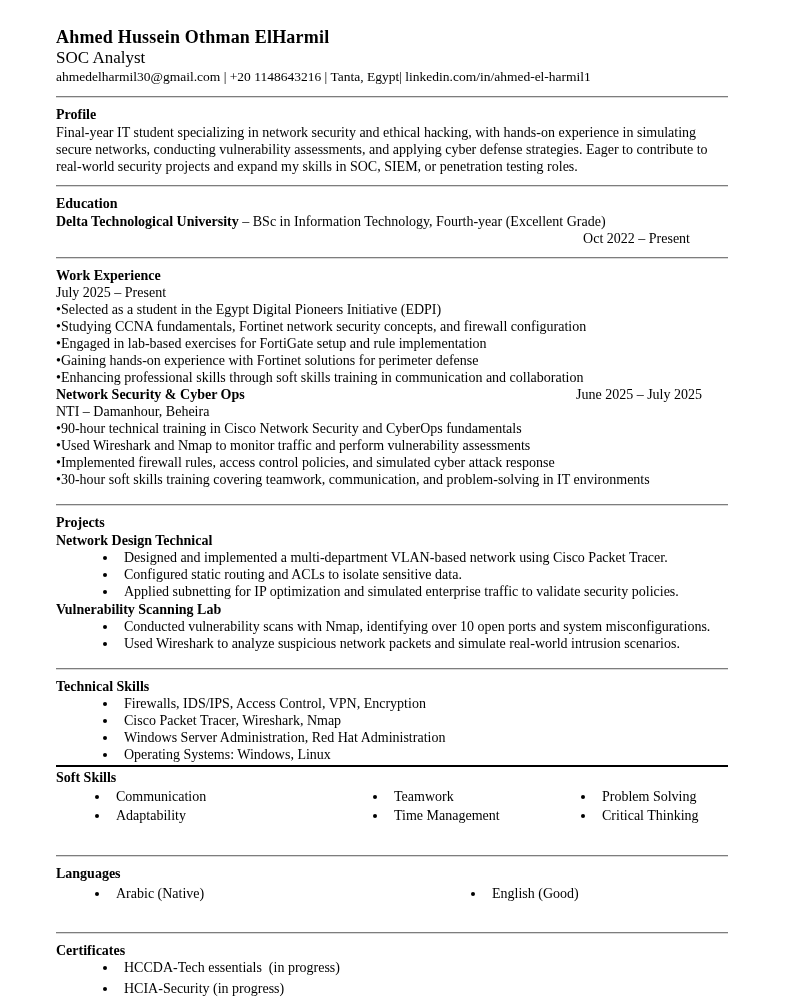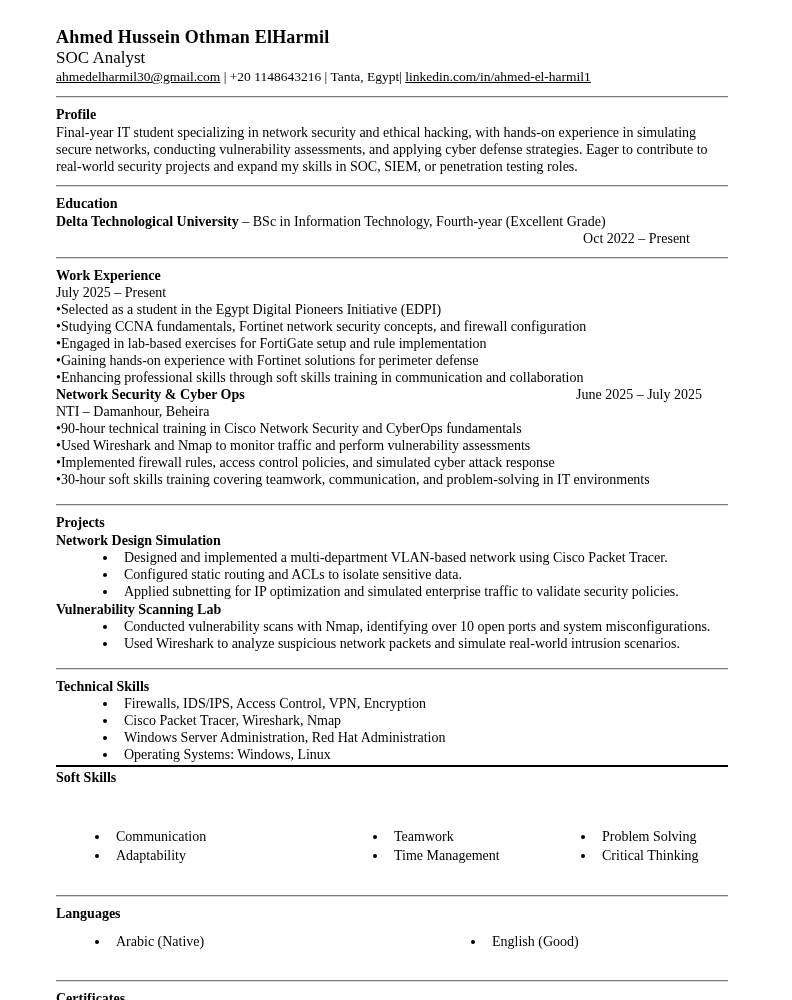--- a/index.html
+++ b/index.html
@@ -12,21 +12,21 @@
   .page {
     width: 792px;
     height: 1000px;
     padding: 26px 64px 0 56px;
     border-radius: 8px;
   }
   h1.name { font-size: 18px; font-weight: bold; line-height: 22px; letter-spacing: 0.2px; }
   h2.role { font-size: 17px; font-weight: normal; line-height: 19px; }
   .contact { font-size: 13.5px; line-height: 18px; margin-top: 1px; }
   .contact .mid { white-space: pre; }
-  a.link { color: #000; text-decoration: underline; cursor: pointer; }
+  a.link { color: #000; cursor: pointer; }
 
   .hr {
     height: 2px;
     background: #7d7d7d;
     border-bottom: 1px solid #d8d8d8;
     margin-top: 10px;
   }
   .hr-black { height: 2px; background: #000; margin-top: 2px; }
 
   section { font-size: 14px; line-height: 17px; }
@@ -38,23 +38,23 @@
   .job-head { display: flex; justify-content: space-between; }
   .job-head .date { padding-right: 26px; white-space: nowrap; }
   .wbullet::before { content: "\2022 "; }
   .sub { }
 
   ul.disc { list-style: disc; padding-left: 62px; margin: 0; }
   ul.disc li { line-height: 17px; padding-left: 6px; }
   ul.certs li { margin-bottom: 4px; white-space: pre-wrap; }
 
   .cols3 { display: grid; grid-template-columns: 278px 208px 1fr; margin-top: 2px; }
-  .cols3 ul.disc { padding-left: 54px; margin-top: 40px; }
+  .cols3 ul.disc { padding-left: 54px; }
   .cols3 ul.disc li { line-height: 18.5px; }
-  .cols2 { display: grid; grid-template-columns: 376px 1fr; margin-top: 11px; }
+  .cols2 { display: grid; grid-template-columns: 376px 1fr; margin-top: 3px; }
   .cols2 ul.disc { padding-left: 54px; }
 
   .mt2 { margin-top: 2px; }
   .gap-projects { margin-top: 16px; }
   .gap-workhr { margin-top: 16px; }
   .gap-soft { margin-top: 30px; }
   .gap-lang { margin-top: 30px; }
 </style>
 </head>
 <body>
@@ -105,21 +105,21 @@
     <p class="wbullet">Used Wireshark and Nmap to monitor traffic and perform vulnerability assessments</p>
     <p class="wbullet">Implemented firewall rules, access control policies, and simulated cyber attack response</p>
     <p class="wbullet">30-hour soft skills training covering teamwork, communication, and problem-solving in IT environments</p>
   </section>
 
   <div class="hr gap-workhr"></div>
 
   <section>
     <h3 class="sec mt2">Projects</h3>
 
-    <p class="body-text"><b>Network Design Simulation</b></p>
+    <p class="body-text"><b>Network Design Technical</b></p>
     <ul class="disc">
       <li>Designed and implemented a multi-department VLAN-based network using Cisco Packet Tracer.</li>
       <li>Configured static routing and ACLs to isolate sensitive data.</li>
       <li>Applied subnetting for IP optimization and simulated enterprise traffic to validate security policies.</li>
     </ul>
 
     <p class="body-text"><b>Vulnerability Scanning Lab</b></p>
     <ul class="disc">
       <li>Conducted vulnerability scans with Nmap, identifying over 10 open ports and system misconfigurations.</li>
       <li>Used Wireshark to analyze suspicious network packets and simulate real-world intrusion scenarios.</li>

